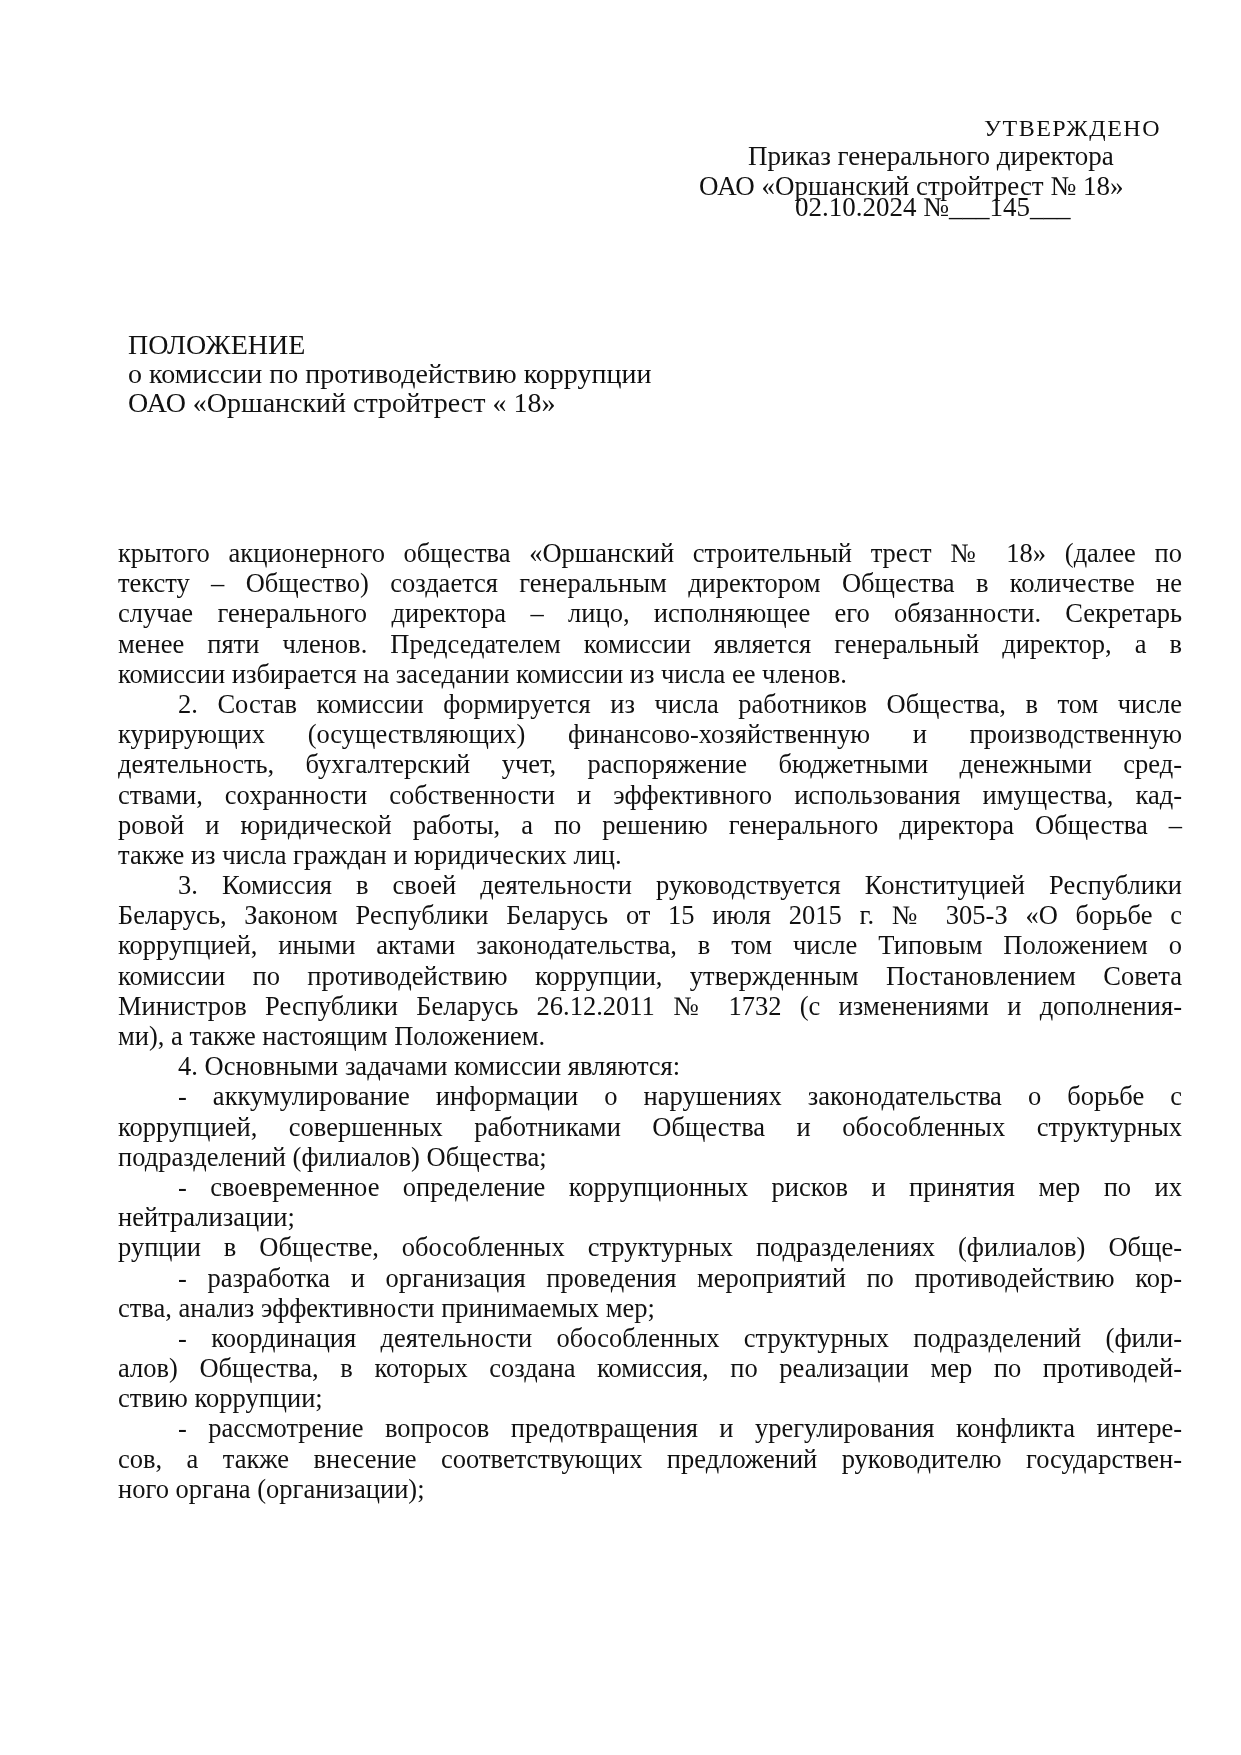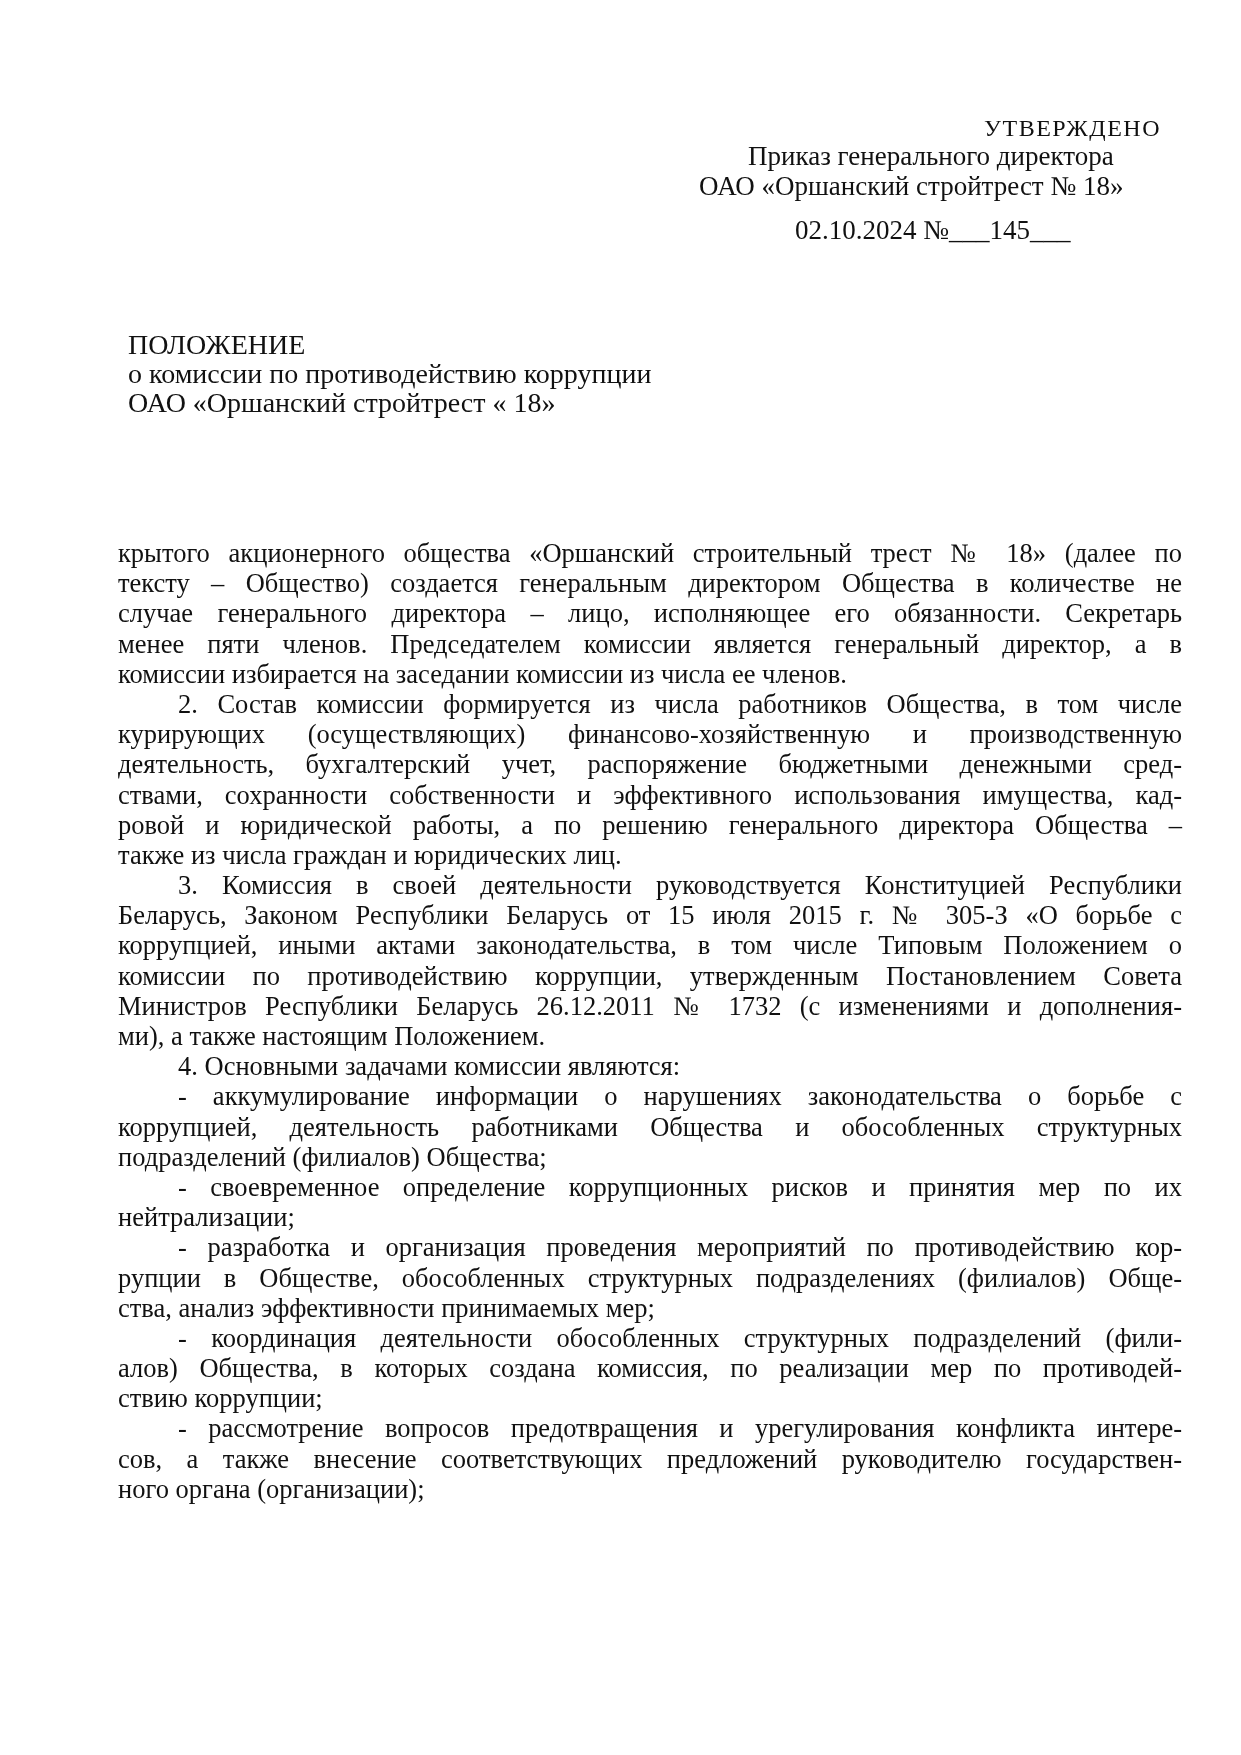--- a/index.html
+++ b/index.html
@@ -31,21 +31,21 @@
       letter-spacing: 1.5px;
       white-space: nowrap;
       margin-left: 36px;
     }
     .approval .order-line {
       position: absolute;
       white-space: nowrap;
     }
     .approval .l1 { left: 748px; top: 43px; }
     .approval .l2 { left: 667px; top: 73px; margin-left: 32px; }
-    .approval .l3 { left: 795px; top: 117px; }
+    .approval .l3 { left: 795px; top: 94px; }
 
     .title-block {
       position: absolute;
       left: 128px;
       top: 330px;
       font-size: 28px;
       line-height: 29px;
     }
     .title-block div { white-space: nowrap; }
 
@@ -109,30 +109,30 @@
       <span class="line">коррупцией, иными актами законодательства, в том числе Типовым Положением о</span>
       <span class="line">комиссии по противодействию коррупции, утвержденным Постановлением Совета</span>
       <span class="line">Министров Республики Беларусь 26.12.2011 № 1732 (с изменениями и дополнения-</span>
       <span class="line last">ми), а также настоящим Положением.</span>
     </div>
     <div>
       <span class="line indent last">4. Основными задачами комиссии являются:</span>
     </div>
     <div>
       <span class="line indent">- аккумулирование информации о нарушениях законодательства о борьбе с</span>
-      <span class="line">коррупцией, деятельность работниками Общества и обособленных структурных</span>
+      <span class="line">коррупцией, совершенных работниками Общества и обособленных структурных</span>
       <span class="line last">подразделений (филиалов) Общества;</span>
     </div>
     <div>
       <span class="line indent">- своевременное определение коррупционных рисков и принятия мер по их</span>
       <span class="line last">нейтрализации;</span>
     </div>
     <div>
+      <span class="line">рупции в Обществе, обособленных структурных подразделениях (филиалов) Обще-</span>
       <span class="line indent">- разработка и организация проведения мероприятий по противодействию кор-</span>
-      <span class="line">рупции в Обществе, обособленных структурных подразделениях (филиалов) Обще-</span>
       <span class="line last">ства,  анализ эффективности принимаемых мер;</span>
     </div>
     <div>
       <span class="line indent">- координация деятельности обособленных структурных подразделений (фили-</span>
       <span class="line">алов) Общества, в которых создана комиссия, по реализации мер по противодей-</span>
       <span class="line last">ствию коррупции;</span>
     </div>
     <div>
       <span class="line indent">- рассмотрение вопросов предотвращения и урегулирования конфликта интере-</span>
       <span class="line">сов, а также внесение соответствующих предложений руководителю государствен-</span>

